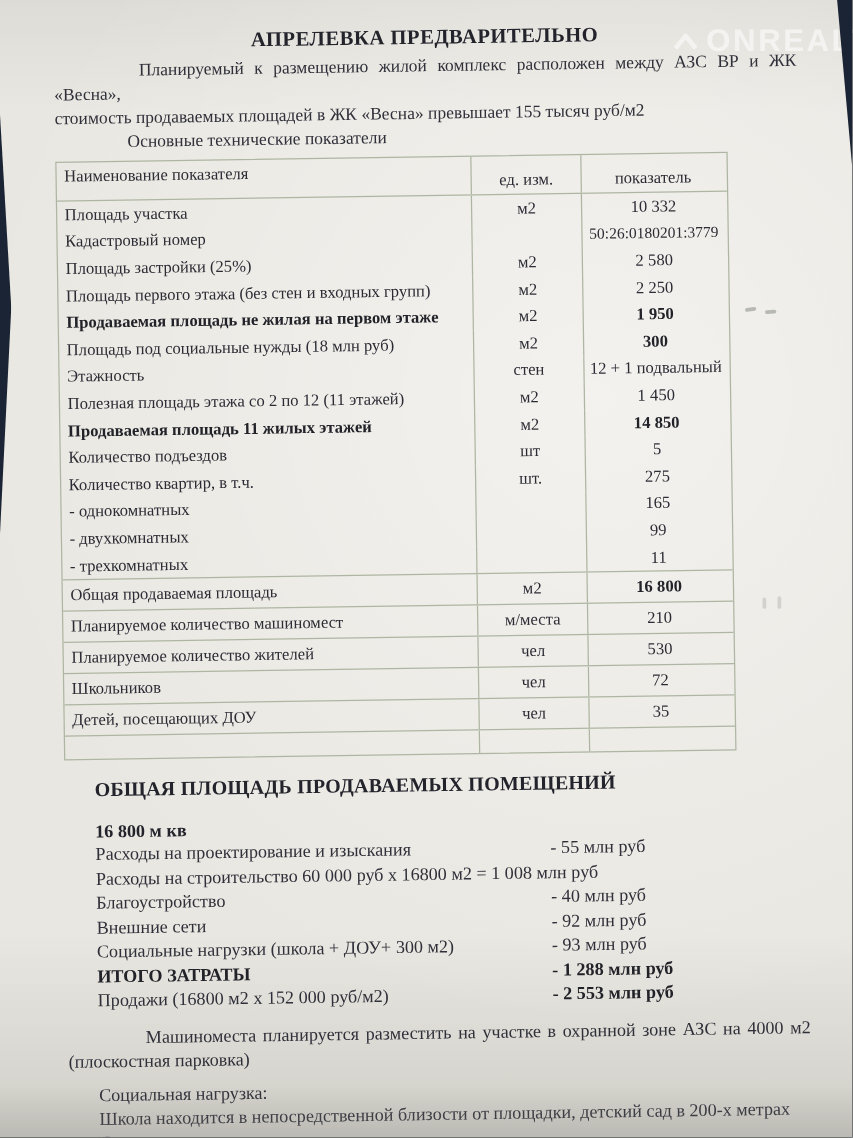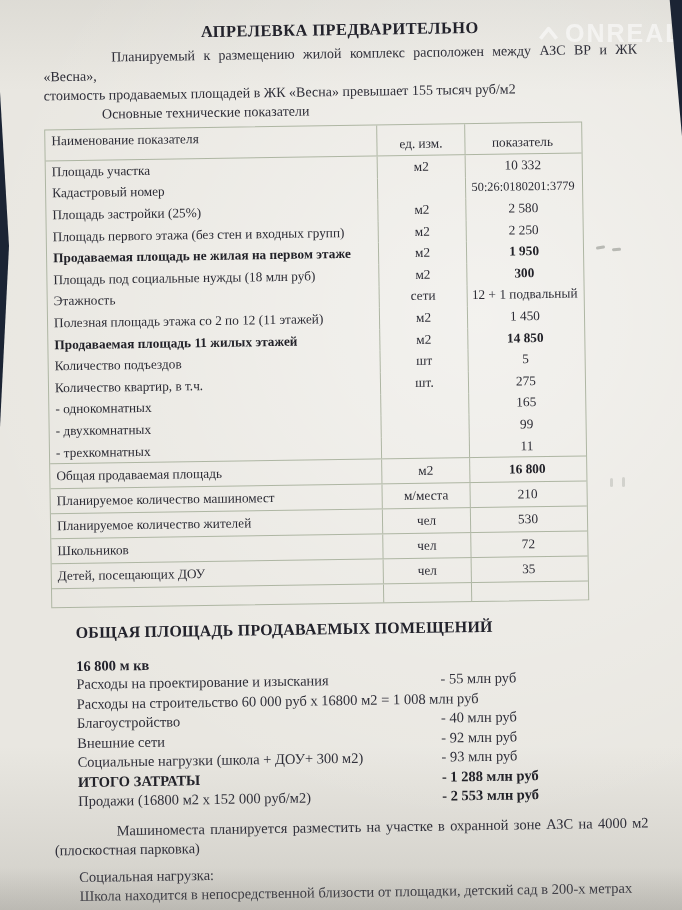--- a/index.html
+++ b/index.html
@@ -126,21 +126,21 @@
           <div class="c2">м2</div>
           <div class="c3">1 950</div>
         </div>
         <div class="trow bv">
           <div class="c1">Площадь под социальные нужды (18 млн руб)</div>
           <div class="c2">м2</div>
           <div class="c3">300</div>
         </div>
         <div class="trow">
           <div class="c1">Этажность</div>
-          <div class="c2">сети</div>
+          <div class="c2">стен</div>
           <div class="c3">12 + 1 подвальный</div>
         </div>
         <div class="trow">
           <div class="c1">Полезная площадь этажа со 2 по 12 (11 этажей)</div>
           <div class="c2">м2</div>
           <div class="c3">1 450</div>
         </div>
         <div class="trow bn bv">
           <div class="c1">Продаваемая площадь 11 жилых этажей</div>
           <div class="c2">м2</div>

